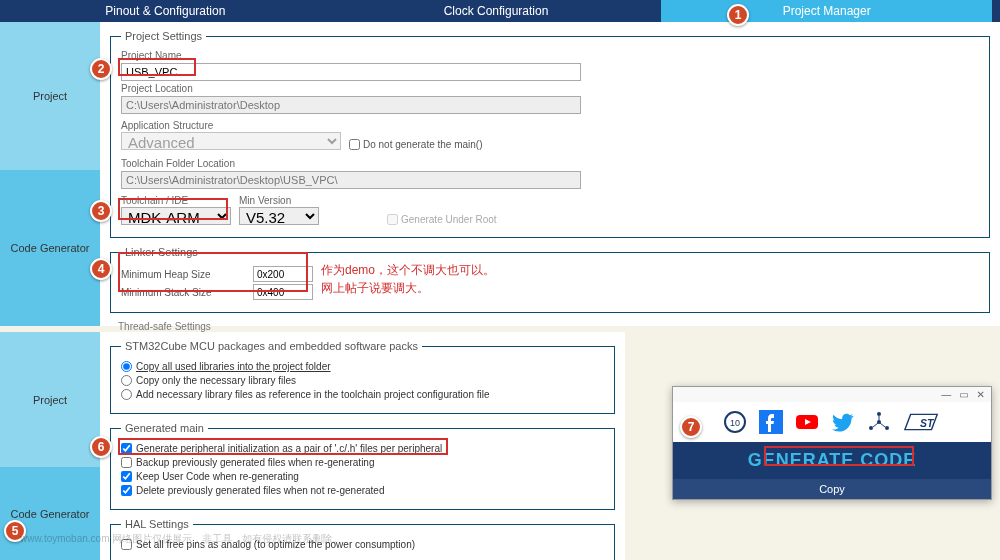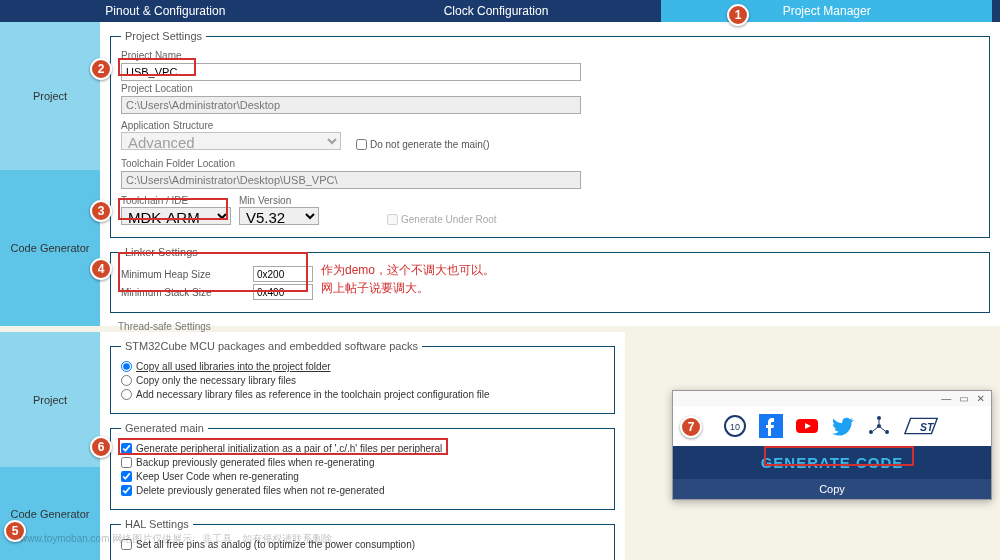--- a/index.html
+++ b/index.html
@@ -45,21 +45,21 @@
     .underline { text-decoration: underline; }
     
     .marker { position: absolute; width: 22px; height: 22px; border-radius: 50%; background: #d14829; color: white; font-size: 12px; font-weight: bold; display: flex; align-items: center; justify-content: center; z-index: 10; border: 2px solid white; box-shadow: 0 1px 3px rgba(0,0,0,.4); }
     
     .redbox { position: absolute; border: 2px solid #d32f2f; pointer-events: none; z-index: 5; }
     
     .popup { position: absolute; right: 8px; bottom: 60px; width: 320px; background: white; border: 1px solid #999; box-shadow: 0 2px 8px rgba(0,0,0,.3); }
     .popup-top { display: flex; justify-content: flex-end; gap: 8px; padding: 2px 6px; font-size: 10px; color: #666; background: #f8f8f8; }
     .popup-icons { display: flex; justify-content: center; gap: 12px; padding: 8px; align-items: center; }
     .popup-icons svg, .popup-icons .ico { width: 24px; height: 24px; }
-    .gen-bar { background: #1a3a6e; color: #3cb8e8; font-size: 15px; font-weight: bold; text-align: center; padding: 8px; letter-spacing: 1px; cursor: pointer; }
+    .gen-bar { background: #1a3a6e; color: #3cb8e8; font-size: 18px; font-weight: bold; text-align: center; padding: 8px; letter-spacing: 1px; cursor: pointer; }
     .tools-bar { background: #2a4a7e; color: white; font-size: 11px; text-align: center; padding: 4px; }
     
     .watermark { position: absolute; bottom: 14px; left: 20px; font-size: 10px; color: rgba(0,0,0,.25); z-index: 20; }
     
     .thread-safe { font-size: 10px; color: #777; margin-left: 8px; }
   </style>
 </head>
 <body>
 
 <div class="tabs">
@@ -79,21 +79,21 @@
       <legend>Project Settings</legend>
       <span class="lbl">Project Name</span>
       <input class="inp" style="width: 460px;" value="USB_VPC">
       <span class="lbl">Project Location</span>
       <input class="inp inp-ro" style="width: 460px;" readonly="" value="C:\Users\Administrator\Desktop">
       <div class="row" style="margin-top:4px;">
         <div style="width:220px;">
           <span class="lbl">Application Structure</span>
           <select class="sel inp-ro" style="width:100%" disabled=""><option>Advanced</option></select>
         </div>
-        <label class="chk" style="margin-bottom:2px;margin-left:7px;">
+        <label class="chk" style="margin-bottom:2px;">
             <input type="checkbox" style=""> 
             <span>Do not generate the main()</span>
           </label>
       </div>
       <span class="lbl" style="margin-top:6px;">Toolchain Folder Location</span>
       <input class="inp inp-ro" style="width: 460px;" readonly="" value="C:\Users\Administrator\Desktop\USB_VPC\">
       <div class="row" style="margin-top:4px;">
         <div style="width:110px;">
           <span class="lbl">Toolchain / IDE</span>
           <select class="sel" style="width:100%"><option>MDK-ARM</option></select>

